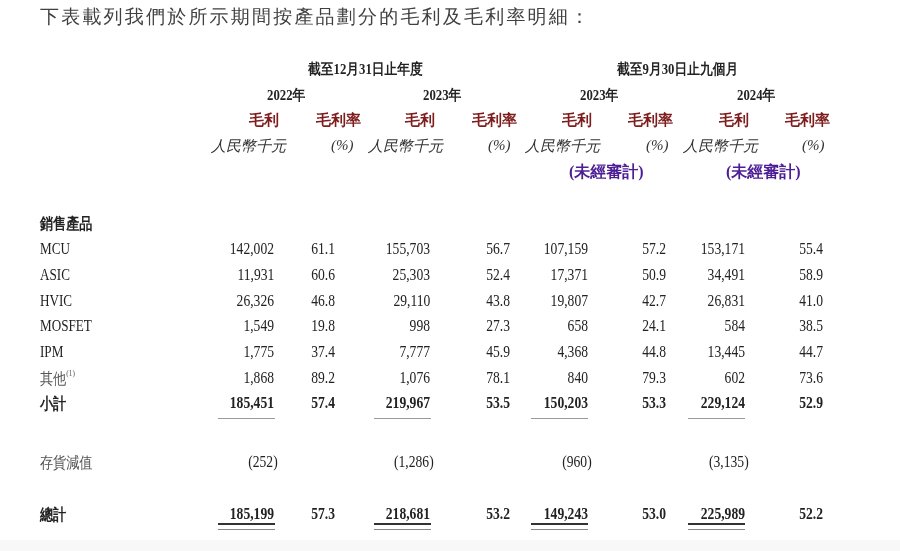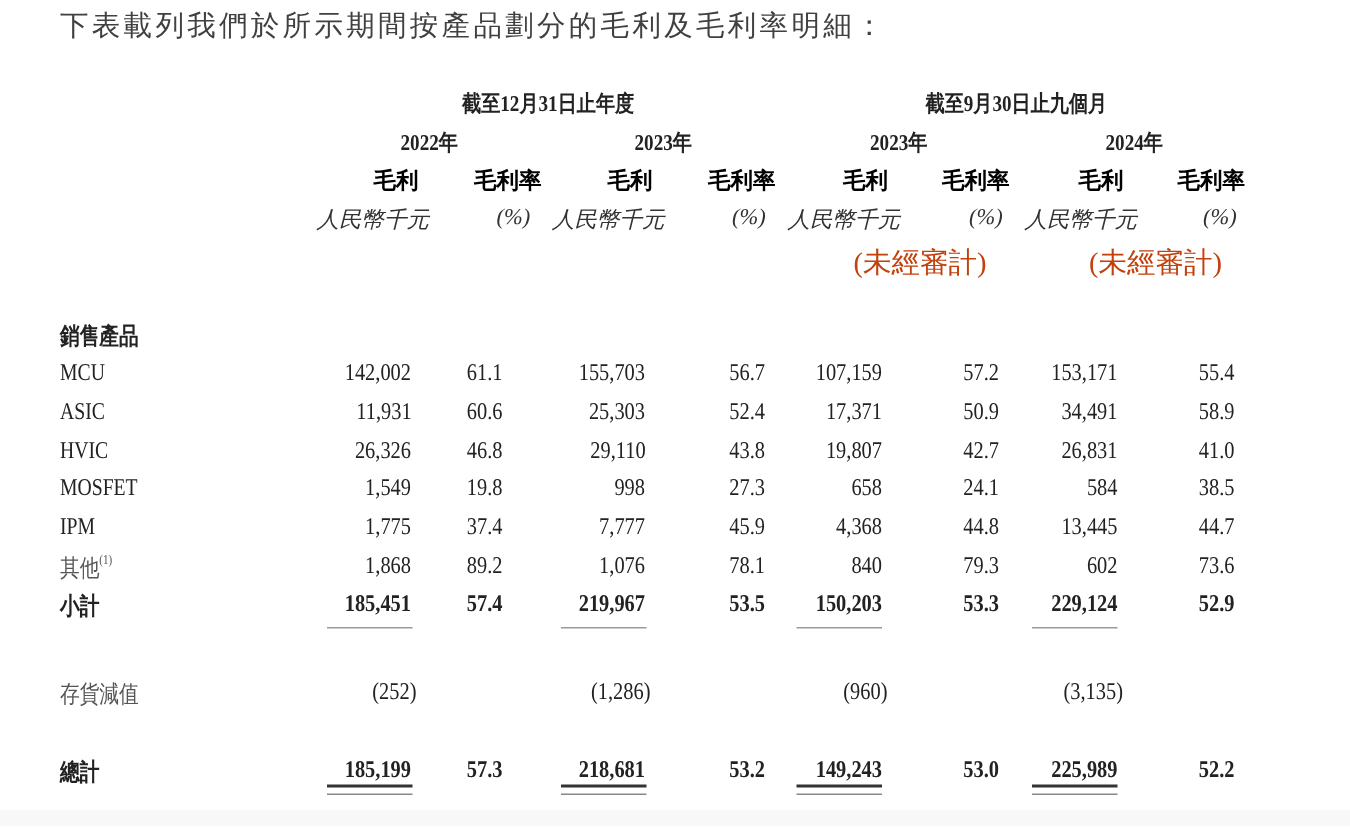--- a/index.html
+++ b/index.html
@@ -4,23 +4,23 @@
 <style>
   html, body { margin: 0; padding: 0; background: #ffffff; }
   body {
     width: 900px; height: 551px; position: relative; overflow: hidden;
     font-family: "Liberation Serif", "DejaVu Serif", serif;
     color: #222222;
   }
   .abs { position: absolute; white-space: nowrap; }
   .intro { left: 40px; top: 4px; font-size: 19px; letter-spacing: 2.2px; color: #404040; }
   .hdr { font-size: 15px; font-weight: bold; color: #222; transform: scaleX(0.85); transform-origin: left top; }
-  .hdr-c { font-size: 15px; font-weight: bold; color: #000000; }
+  .hdr-c { font-size: 15px; font-weight: bold; color: #7f1d1d; }
   .unit { font-size: 15px; font-style: italic; color: #333; }
-  .unaud { font-size: 19px; color: #c2410c; }
+  .unaud { font-size: 16px; color: #4c1d95; font-weight: bold; }
   .lbl { left: 40px; font-size: 16px; color: #222; transform: scaleX(0.82); transform-origin: left top; }
   .lbl.bold { font-weight: bold; }
   .lbl.gray { color: #555; }
   .num { font-size: 16px; text-align: right; color: #222; transform: scaleX(0.85); transform-origin: right top; }
   .num.bold { font-weight: bold; }
   .uline { height: 1px; background: #9a9a9a; }
   .dline { height: 4px; border-top: 2px solid #333; border-bottom: 1px solid #888; }
   .bottom-band { left: 0; top: 540px; width: 900px; height: 11px; background: #f8f8f8; }
   sup { font-size: 9px; vertical-align: top; position: relative; top: -1px; }
 </style>

